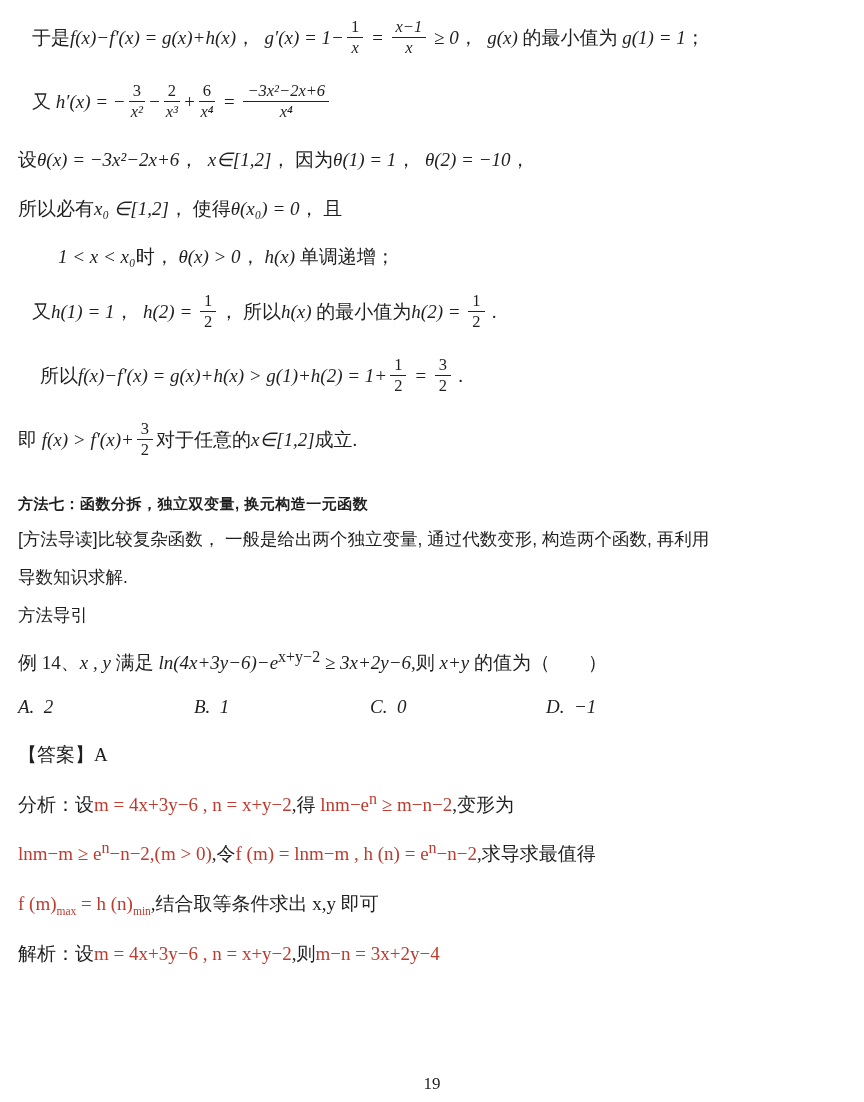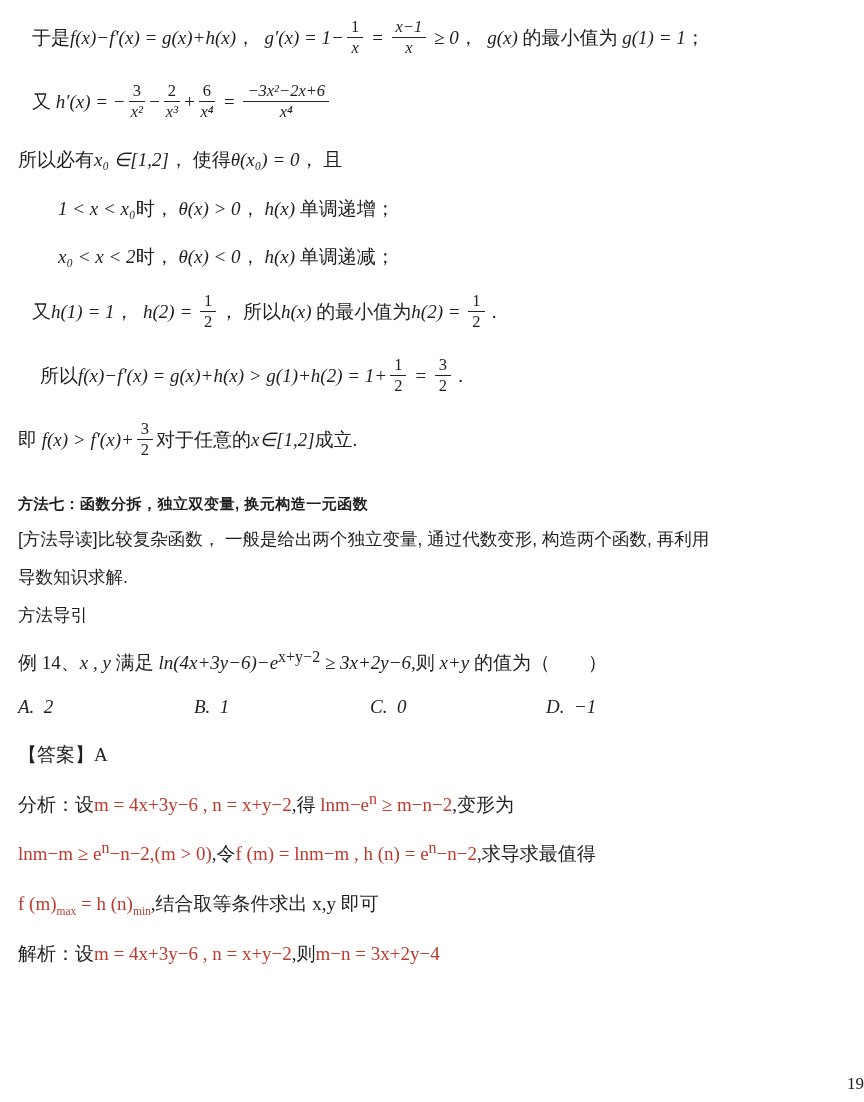--- a/index.html
+++ b/index.html
@@ -61,34 +61,34 @@
   .frac .num { display: block; padding: 0 4px 1px; border-bottom: 1.3px solid #222; }
   .frac .den { display: block; padding-top: 1px; }
   .frac .it { font-style: italic; }
 
   sup { font-size: 16px; line-height: 0; }
   sub { font-size: 11.5px; line-height: 0; }
 
   #footer {
     position: absolute;
     bottom: 8px; left: 0; right: 0;
-    text-align: right;
+    text-align: center;
     font-size: 17px;
     font-family: "Liberation Serif", serif;
   }
 </style>
 </head>
 <body>
 
 <div id="content">
     <div class="line math ind1"><span class="t">于是</span><span class="m">f(x)−f′(x) = g(x)+h(x)</span><span class="t">，  </span><span class="m">g′(x) = 1−</span><span class="frac"><span class="num">1</span><span class="den it">x</span></span><span class="m"> = </span><span class="frac"><span class="num it">x−1</span><span class="den it">x</span></span><span class="m"> ≥ 0</span><span class="t">，  </span><span class="m">g(x)</span><span class="t"> 的最小值为 </span><span class="m">g(1) = 1</span><span class="t">；</span></div>
     <div class="line math ind1"><span class="t">又 </span><span class="m">h′(x) = −</span><span class="frac"><span class="num">3</span><span class="den it">x²</span></span><span class="m">−</span><span class="frac"><span class="num">2</span><span class="den it">x³</span></span><span class="m">+</span><span class="frac"><span class="num">6</span><span class="den it">x⁴</span></span><span class="m"> = </span><span class="frac"><span class="num it">−3x²−2x+6</span><span class="den it">x⁴</span></span></div>
+    <div class="line math"><span class="t">设</span><span class="m">θ(x) = −3x²−2x+6</span><span class="t">，  </span><span class="m">x∈[1,2]</span><span class="t">， 因为</span><span class="m">θ(1) = 1</span><span class="t">，  </span><span class="m">θ(2) = −10</span><span class="t">，</span></div>
     <div class="line math"><span class="t">所以必有</span><span class="m">x₀ ∈[1,2]</span><span class="t">， 使得</span><span class="m">θ(x₀) = 0</span><span class="t">， 且</span></div>
     <div class="line math ind3"><span class="m">1 &lt; x &lt; x₀</span><span class="t">时， </span><span class="m">θ(x) &gt; 0</span><span class="t">， </span><span class="m">h(x)</span><span class="t"> 单调递增；</span></div>
-    <div class="line math ind3"><span class="m">x₀ &lt; x &lt; 2</span><span class="t">时， </span><span class="m">θ(x) &lt; 0</span><span class="t">， </span><span class="m">h(x)</span><span class="t"> 单调递减；</span></div>
     <div class="line math ind1"><span class="t">又</span><span class="m">h(1) = 1</span><span class="t">，  </span><span class="m">h(2) = </span><span class="frac"><span class="num">1</span><span class="den">2</span></span><span class="t">， 所以</span><span class="m">h(x)</span><span class="t"> 的最小值为</span><span class="m">h(2) = </span><span class="frac"><span class="num">1</span><span class="den">2</span></span><span class="m"> .</span></div>
     <div class="line math ind2"><span class="t">所以</span><span class="m">f(x)−f′(x) = g(x)+h(x) &gt; g(1)+h(2) = 1+</span><span class="frac"><span class="num">1</span><span class="den">2</span></span><span class="m"> = </span><span class="frac"><span class="num">3</span><span class="den">2</span></span><span class="m"> .</span></div>
     <div class="line math"><span class="t">即 </span><span class="m">f(x) &gt; f′(x)+</span><span class="frac"><span class="num">3</span><span class="den">2</span></span><span class="t">对于任意的</span><span class="m">x∈[1,2]</span><span class="t">成立.</span></div>
     <div class="line heading"><span class="t">方法七：函数分拆，独立双变量, 换元构造一元函数</span></div>
     <div class="line sans"><span class="t">[方法导读]比较复杂函数， 一般是给出两个独立变量, 通过代数变形, 构造两个函数, 再利用</span></div>
     <div class="line sans"><span class="t">导数知识求解.</span></div>
     <div class="line sans"><span class="t">方法导引</span></div>
     <div class="line math"><span class="t">例 14、</span><span class="m">x , y</span><span class="t"> 满足 </span><span class="m">ln(4x+3y−6)−e</span><sup>x+y−2</sup><span class="m"> ≥ 3x+2y−6</span><span class="t">,则 </span><span class="m">x+y</span><span class="t"> 的值为（　　）</span></div>
     <div class="line options"><span class="opt">A.  2</span><span class="opt">B.  1</span><span class="opt">C.  0</span><span class="opt">D.  −1</span></div>
     <div class="line answer"><span class="t">【答案】A</span></div>

